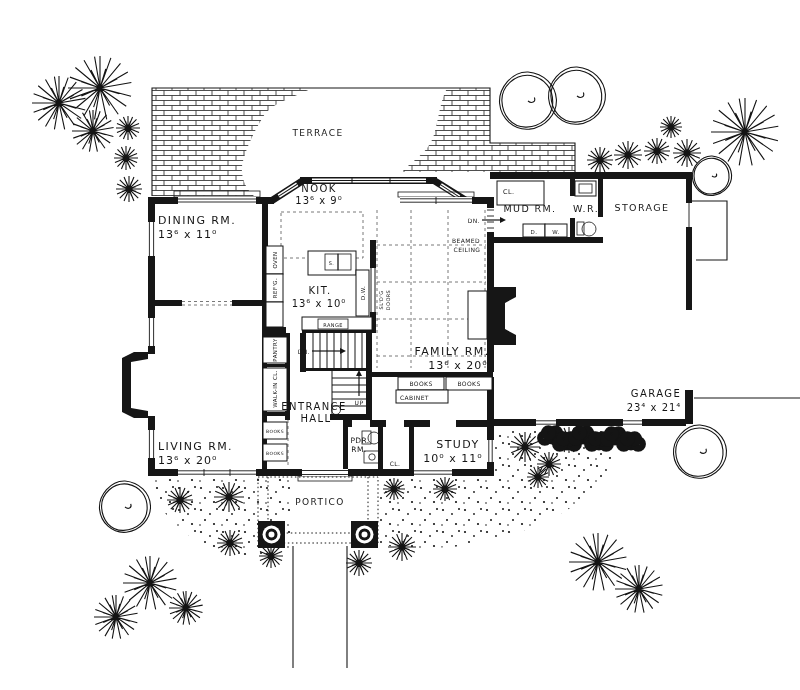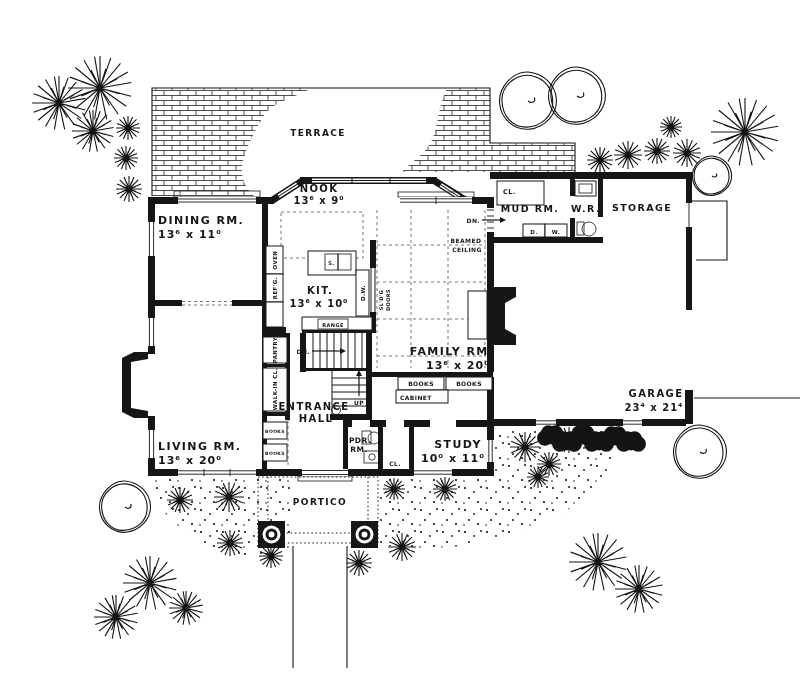--- a/index.html
+++ b/index.html
@@ -1,16 +1,16 @@
 <!DOCTYPE html>
 <html><head>
 <meta charset="utf-8">
 <style>
   html,body{margin:0;padding:0;background:#fff;}
-  .stage{width:800px;height:690px;background:#fff;position:relative;overflow:hidden;font-weight:bold;}
+  .stage{width:800px;height:690px;background:#fff;position:relative;overflow:hidden;}
   svg{display:block;}
   svg text{font-family:"DejaVu Sans",sans-serif;fill:#161616;}
   .lbl{letter-spacing:1.4px;}
   .dim{letter-spacing:1px;}
   .sm{letter-spacing:.4px;}
   .fs11{font-size:11px}.fs10{font-size:10px}.fs95{font-size:9.5px}.fs9{font-size:9px}
   .fs75{font-size:7.5px}.fs65{font-size:6.5px}.fs6{font-size:6px}.fs55{font-size:5.5px}
   .fs5{font-size:5px}.fs45{font-size:4.5px}
   .wall{fill:#161616;}
   .thin{stroke:#161616;stroke-width:1.1;fill:none;}

